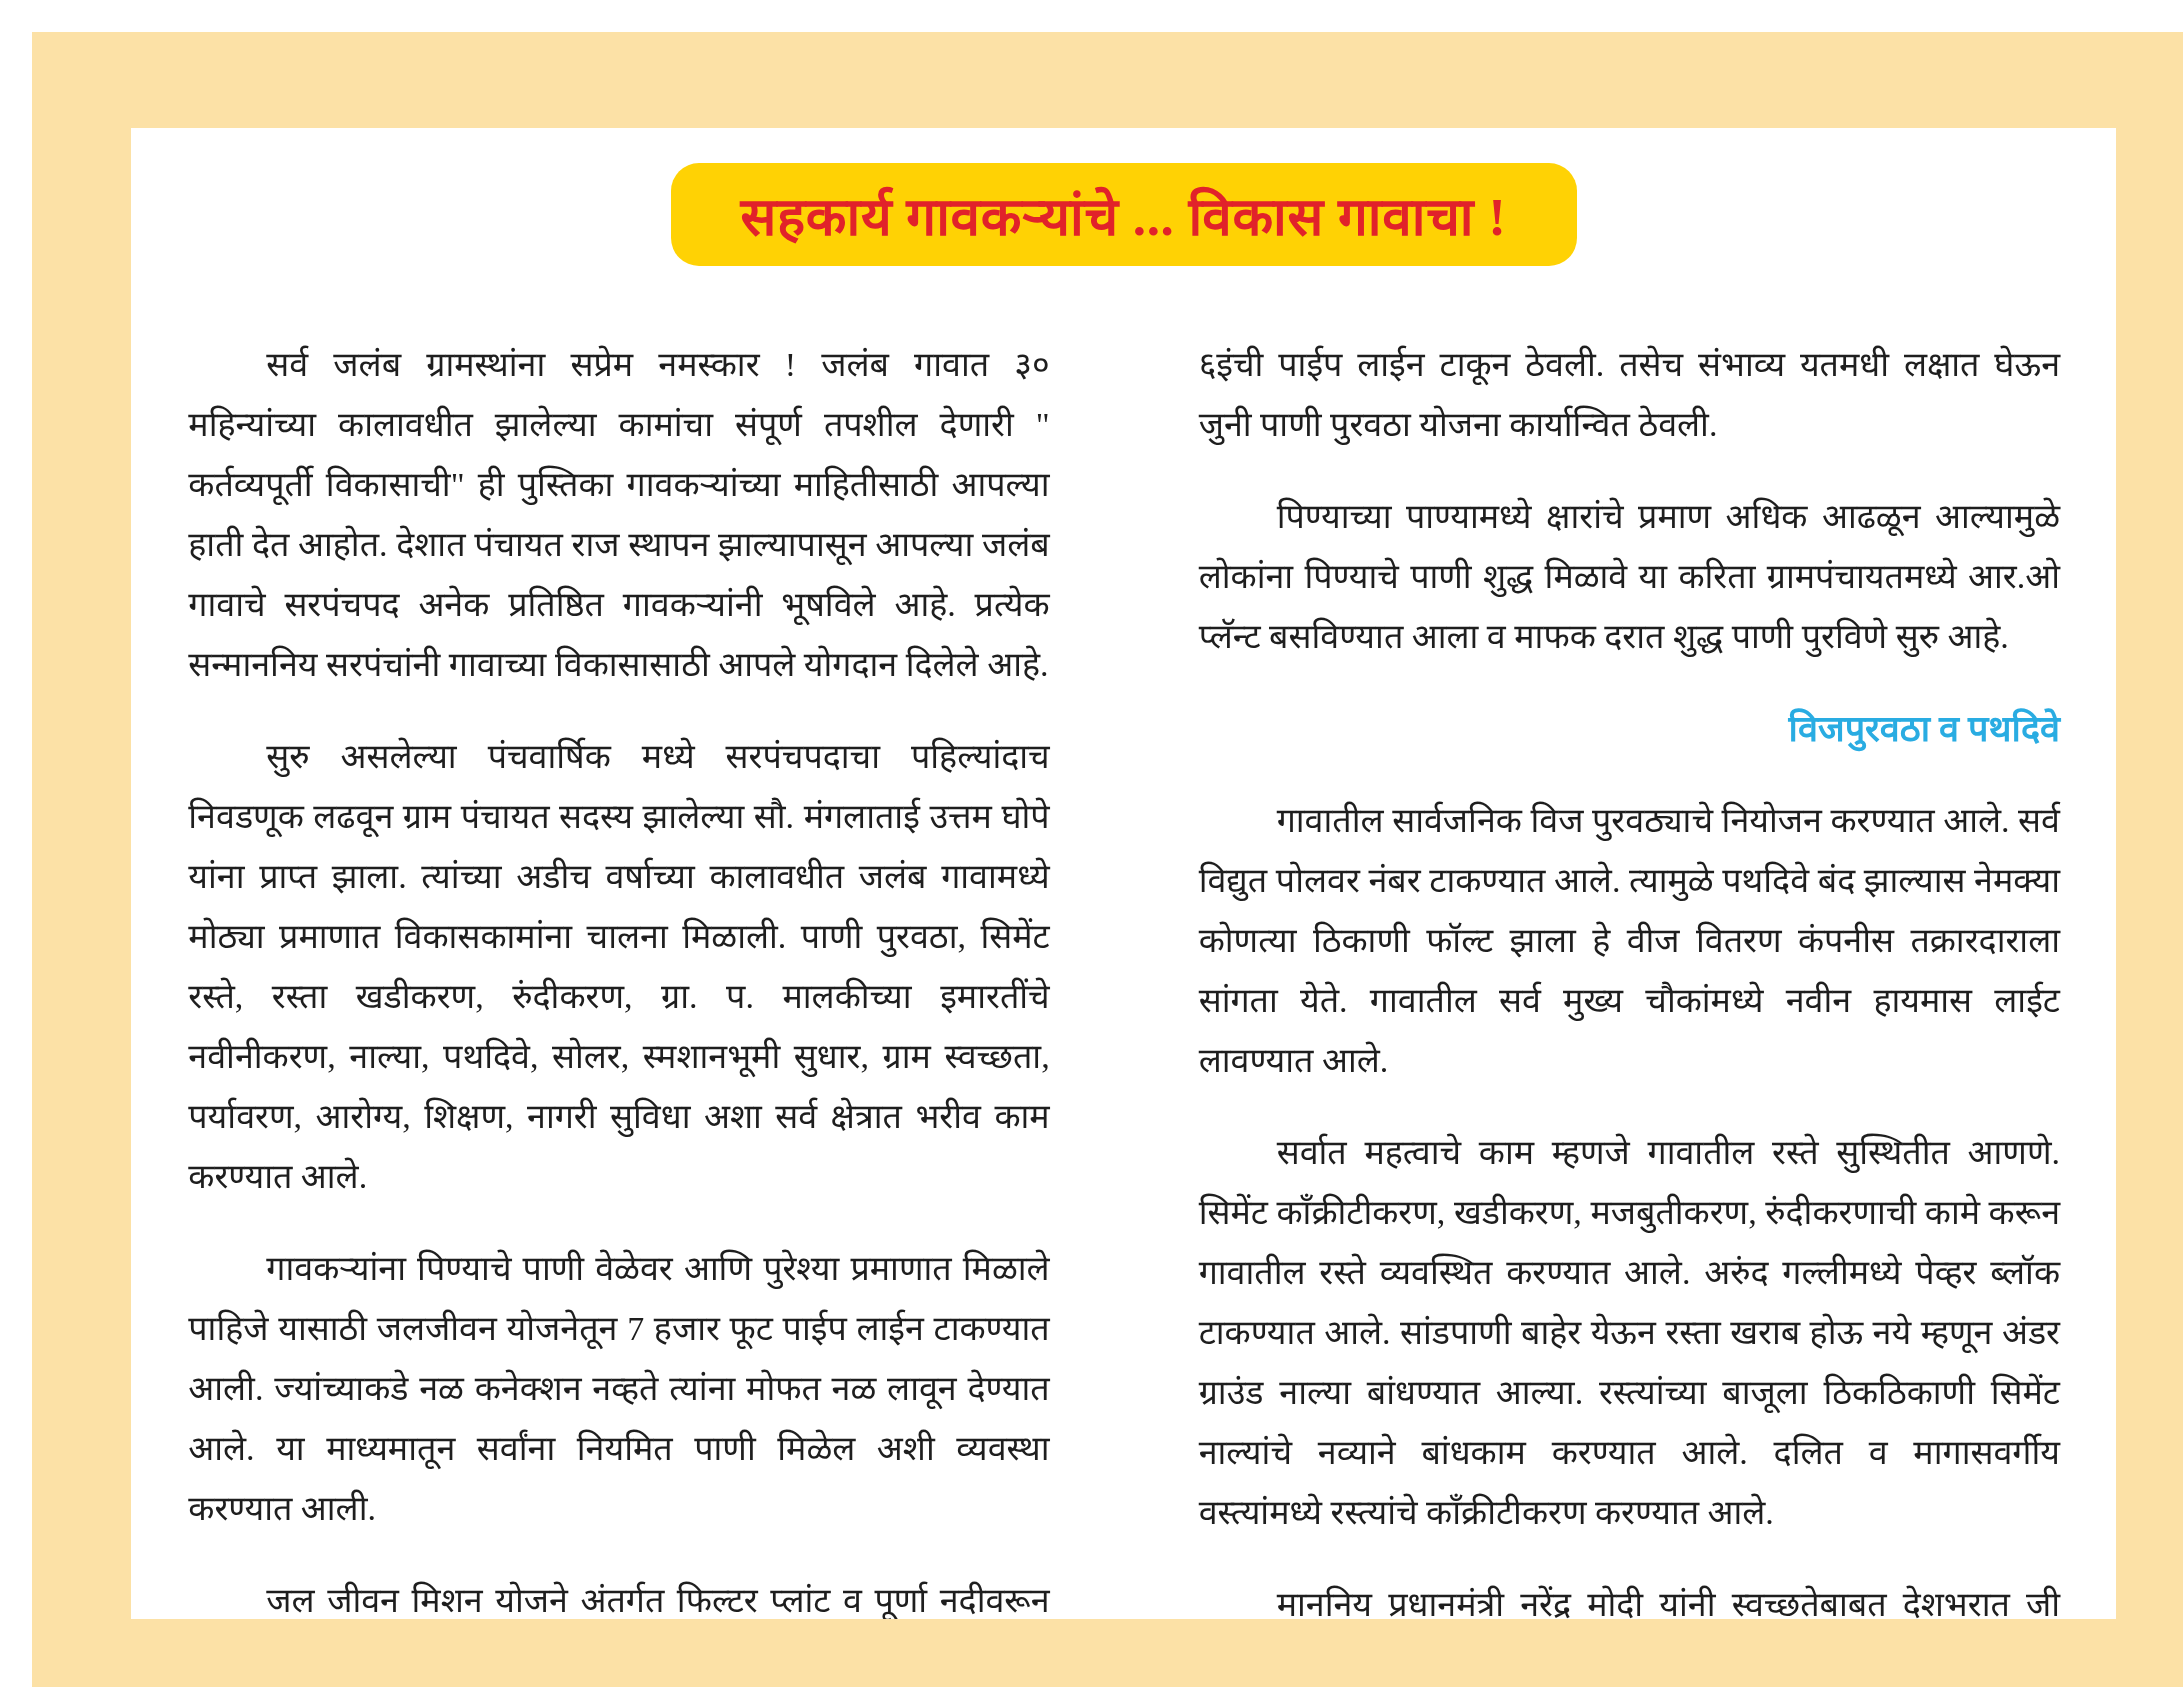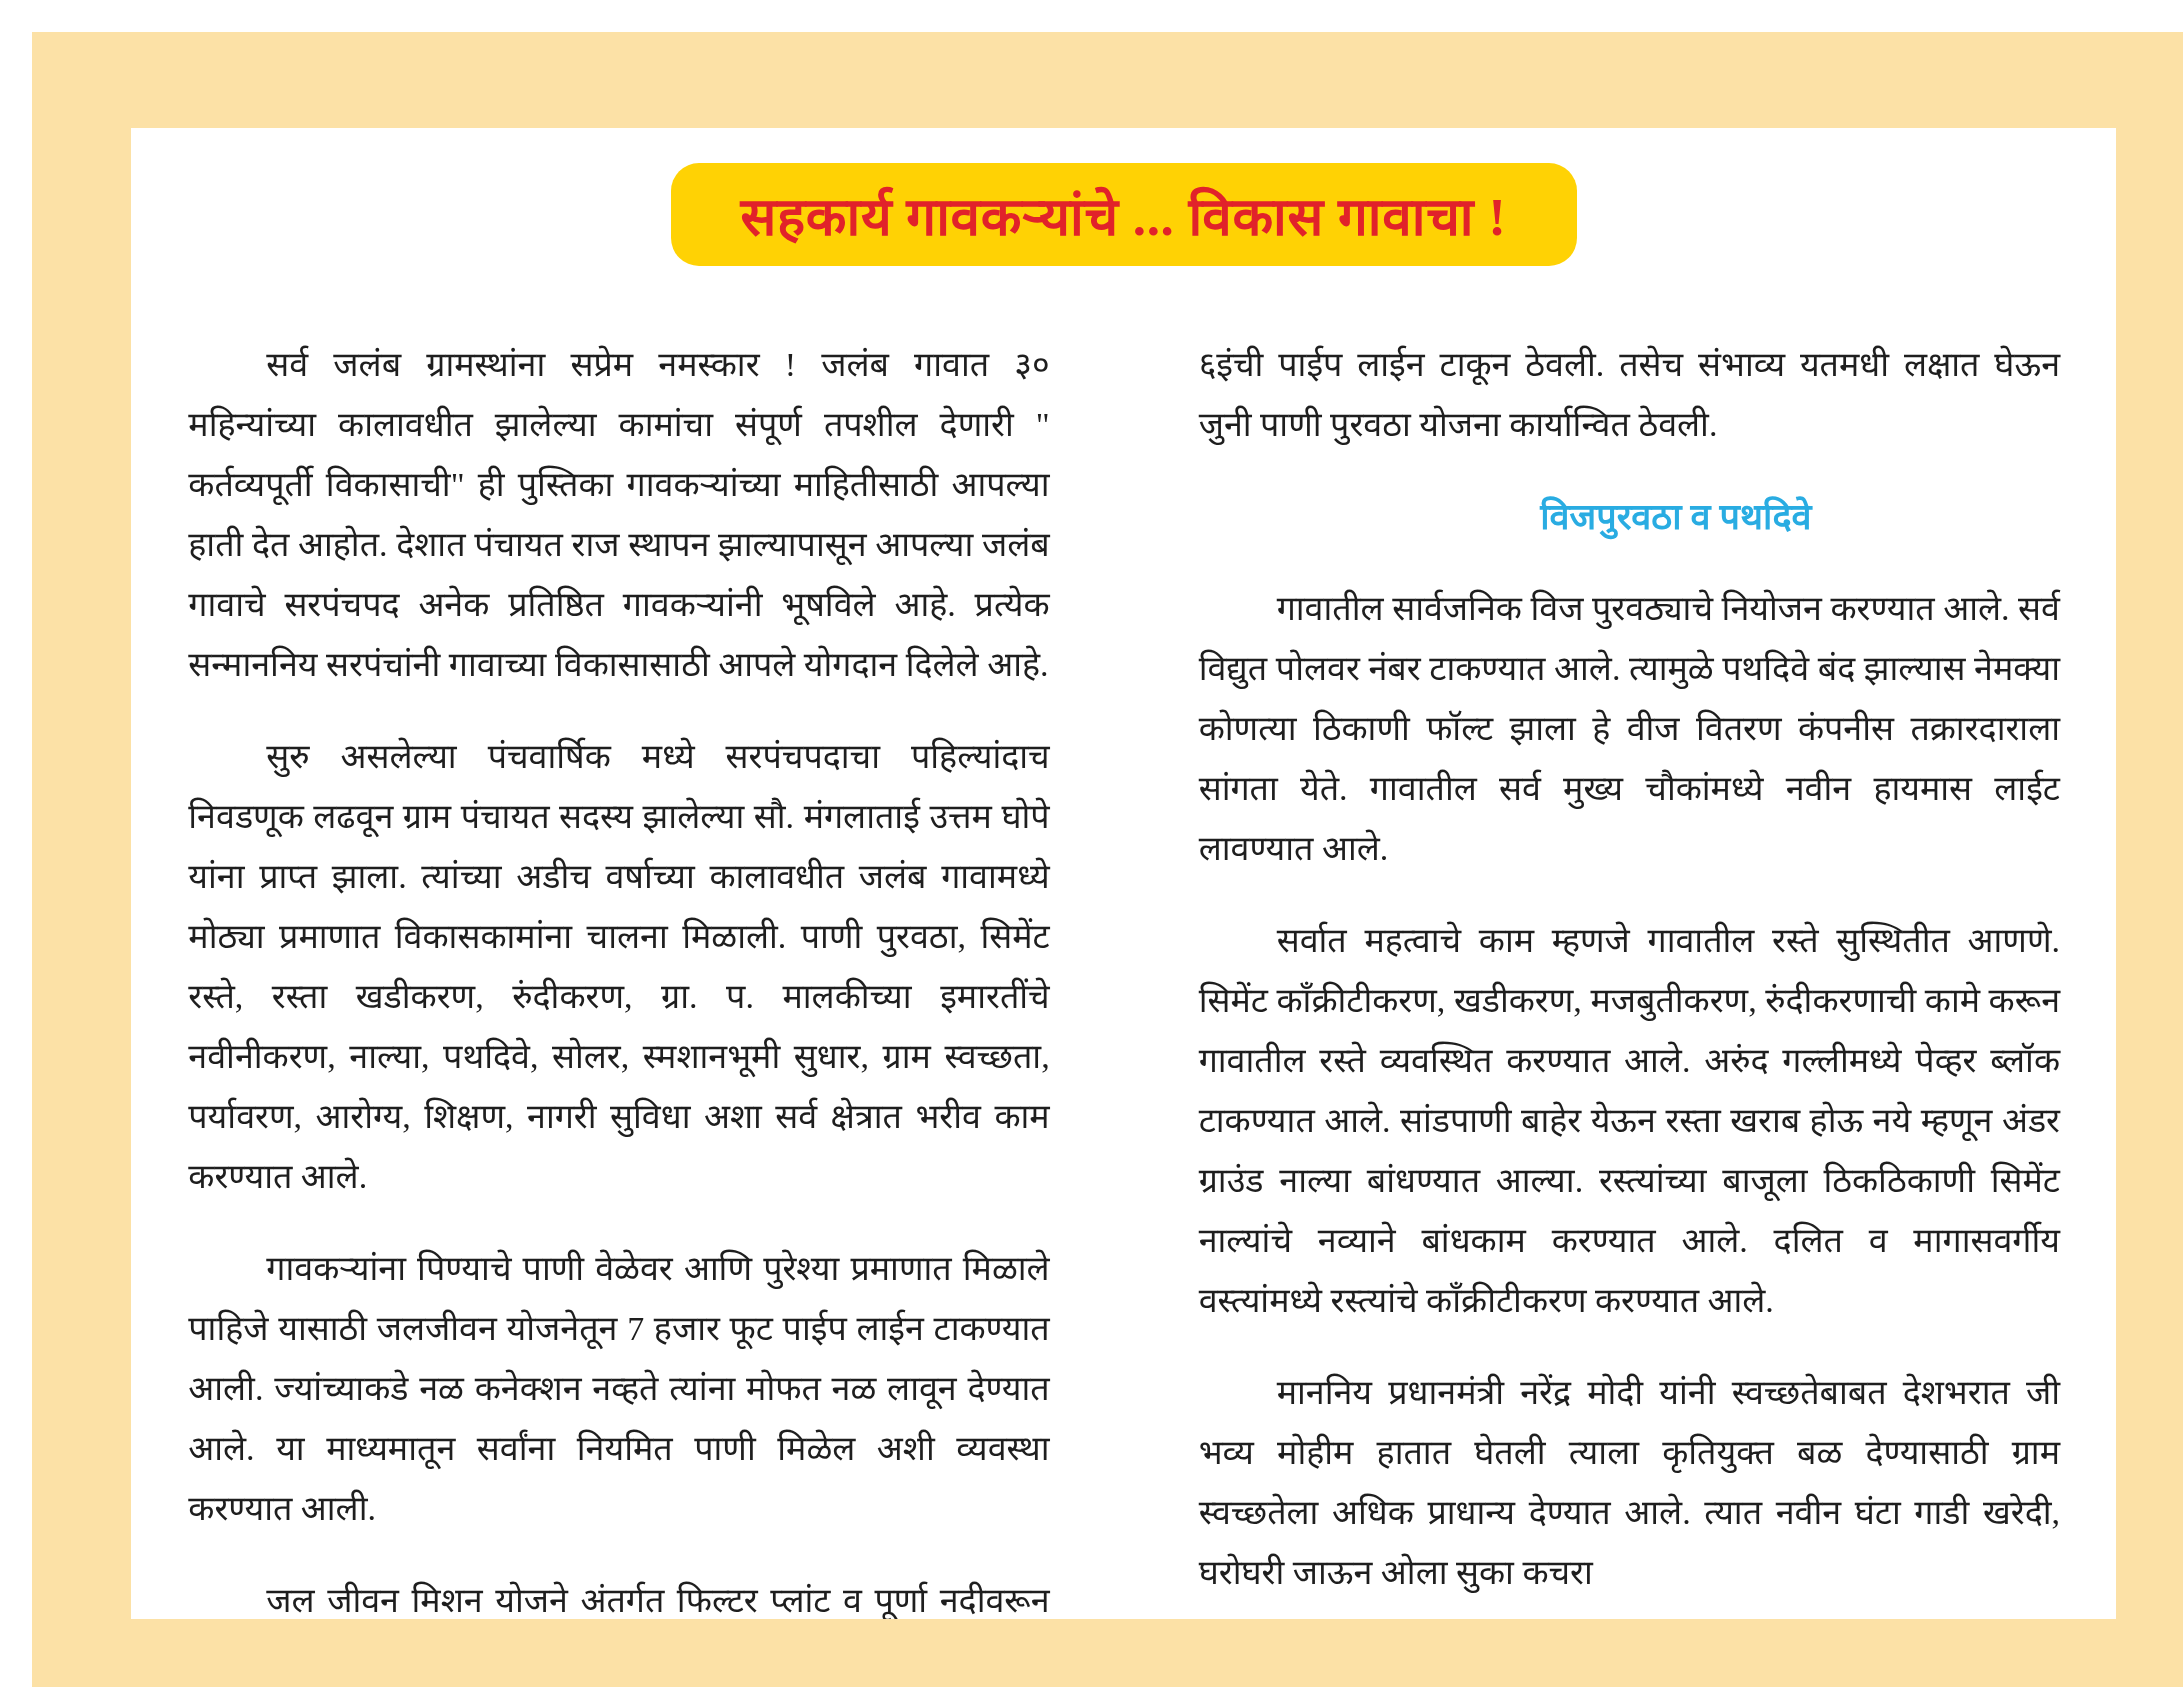--- a/index.html
+++ b/index.html
@@ -57,41 +57,42 @@
     text-align: justify;
     text-indent: 78px;
   }
   .para.no-indent { text-indent: 0; }
   .subheading {
     font-size: 36px;
     line-height: 60px;
     font-weight: bold;
     color: var(--heading);
     margin-left: 93px;
-    text-align: center;
+    text-align: right;
   }
 </style>
 </head>
 <body>
 
 <div class="canvas">
   <div class="page">
     <div class="banner">
       <span class="banner-title">सहकार्य गावकऱ्यांचे ... विकास गावाचा !</span>
     </div>
     <div class="columns">
       <div class="column" id="col-left">
           <p class="para">सर्व जलंब ग्रामस्थांना सप्रेम नमस्कार ! जलंब गावात ३० महिन्यांच्या कालावधीत झालेल्या कामांचा संपूर्ण तपशील देणारी " कर्तव्यपूर्ती विकासाची" ही पुस्तिका गावकऱ्यांच्या माहितीसाठी आपल्या हाती देत आहोत. देशात पंचायत राज स्थापन झाल्यापासून आपल्या जलंब गावाचे  सरपंचपद अनेक  प्रतिष्ठित गावकऱ्यांनी भूषविले आहे. प्रत्येक सन्माननिय सरपंचांनी गावाच्या विकासासाठी आपले योगदान दिलेले आहे.</p>
           <p class="para">सुरु असलेल्या पंचवार्षिक मध्ये सरपंचपदाचा पहिल्यांदाच निवडणूक लढवून ग्राम पंचायत सदस्य झालेल्या  सौ. मंगलाताई उत्तम घोपे यांना प्राप्त झाला. त्यांच्या अडीच वर्षाच्या कालावधीत जलंब गावामध्ये मोठ्या प्रमाणात विकासकामांना चालना मिळाली.  पाणी पुरवठा, सिमेंट रस्ते, रस्ता खडीकरण, रुंदीकरण, ग्रा. प. मालकीच्या इमारतींचे नवीनीकरण,  नाल्या, पथदिवे, सोलर, स्मशानभूमी सुधार, ग्राम स्वच्छता, पर्यावरण, आरोग्य, शिक्षण, नागरी सुविधा अशा सर्व क्षेत्रात भरीव काम करण्यात आले.</p>
           <p class="para">गावकऱ्यांना पिण्याचे पाणी वेळेवर आणि पुरेश्या प्रमाणात मिळाले पाहिजे यासाठी जलजीवन योजनेतून 7 हजार फूट पाईप लाईन टाकण्यात आली. ज्यांच्याकडे नळ कनेक्शन नव्हते त्यांना मोफत नळ लावून देण्यात आले.  या माध्यमातून सर्वांना नियमित पाणी मिळेल अशी व्यवस्था करण्यात आली.</p>
           <p class="para">जल जीवन मिशन योजने अंतर्गत फिल्टर प्लांट व पूर्णा नदीवरून गावा पर्यंत पाणी आणणे व पूर्ण गावात नियोजन करून पाईप लाईन टाकणे व येणाऱ्या काळात तिसऱ्या दिवशी पाणी देण्याचा संकल्प  घेण्यात आला आहे.</p>
           <p class="para">भविष्यामध्ये गावकऱ्यांना पिण्याचे शुद्ध पाणी होण्याकरिता गावामध्ये मुख्य</p>
         </div>
       <div class="column" id="col-right">
           <p class="para no-indent">६इंची पाईप लाईन टाकून ठेवली. तसेच संभाव्य यतमधी लक्षात घेऊन जुनी पाणी पुरवठा योजना कार्यान्वित ठेवली.</p>
+          <p class="para">पिण्याच्या पाण्यामध्ये क्षारांचे प्रमाण अधिक आढळून आल्यामुळे लोकांना पिण्याचे पाणी शुद्ध मिळावे या करिता ग्रामपंचायतमध्ये आर.ओ प्लॅन्ट बसविण्यात आला व माफक दरात शुद्ध पाणी पुरविणे सुरु आहे.</p>
           <h3 class="subheading">विजपुरवठा व पथदिवे</h3>
           <p class="para">गावातील सार्वजनिक विज पुरवठ्याचे  नियोजन करण्यात आले.  सर्व विद्युत पोलवर नंबर टाकण्यात आले. त्यामुळे पथदिवे बंद झाल्यास नेमक्या कोणत्या ठिकाणी  फॉल्ट झाला हे वीज वितरण कंपनीस तक्रारदाराला सांगता येते. गावातील सर्व मुख्य चौकांमध्ये नवीन हायमास लाईट लावण्यात आले.</p>
           <p class="para">सर्वात महत्वाचे काम म्हणजे गावातील रस्ते सुस्थितीत आणणे.  सिमेंट काँक्रीटीकरण, खडीकरण, मजबुतीकरण, रुंदीकरणाची कामे करून गावातील रस्ते व्यवस्थित करण्यात आले. अरुंद गल्लीमध्ये पेव्हर ब्लॉक टाकण्यात आले. सांडपाणी बाहेर येऊन रस्ता खराब होऊ नये म्हणून अंडर ग्राउंड नाल्या बांधण्यात आल्या. रस्त्यांच्या बाजूला ठिकठिकाणी सिमेंट नाल्यांचे नव्याने बांधकाम करण्यात आले.   दलित व मागासवर्गीय वस्त्यांमध्ये रस्त्यांचे काँक्रीटीकरण करण्यात आले.</p>
           <p class="para">माननिय प्रधानमंत्री नरेंद्र मोदी यांनी स्वच्छतेबाबत देशभरात जी भव्य मोहीम हातात घेतली त्याला कृतियुक्त बळ देण्यासाठी ग्राम स्वच्छतेला अधिक प्राधान्य देण्यात आले.  त्यात नवीन घंटा गाडी खरेदी, घरोघरी जाऊन ओला सुका कचरा</p>
         </div>
     </div>
   </div>
 </div>
 
 

